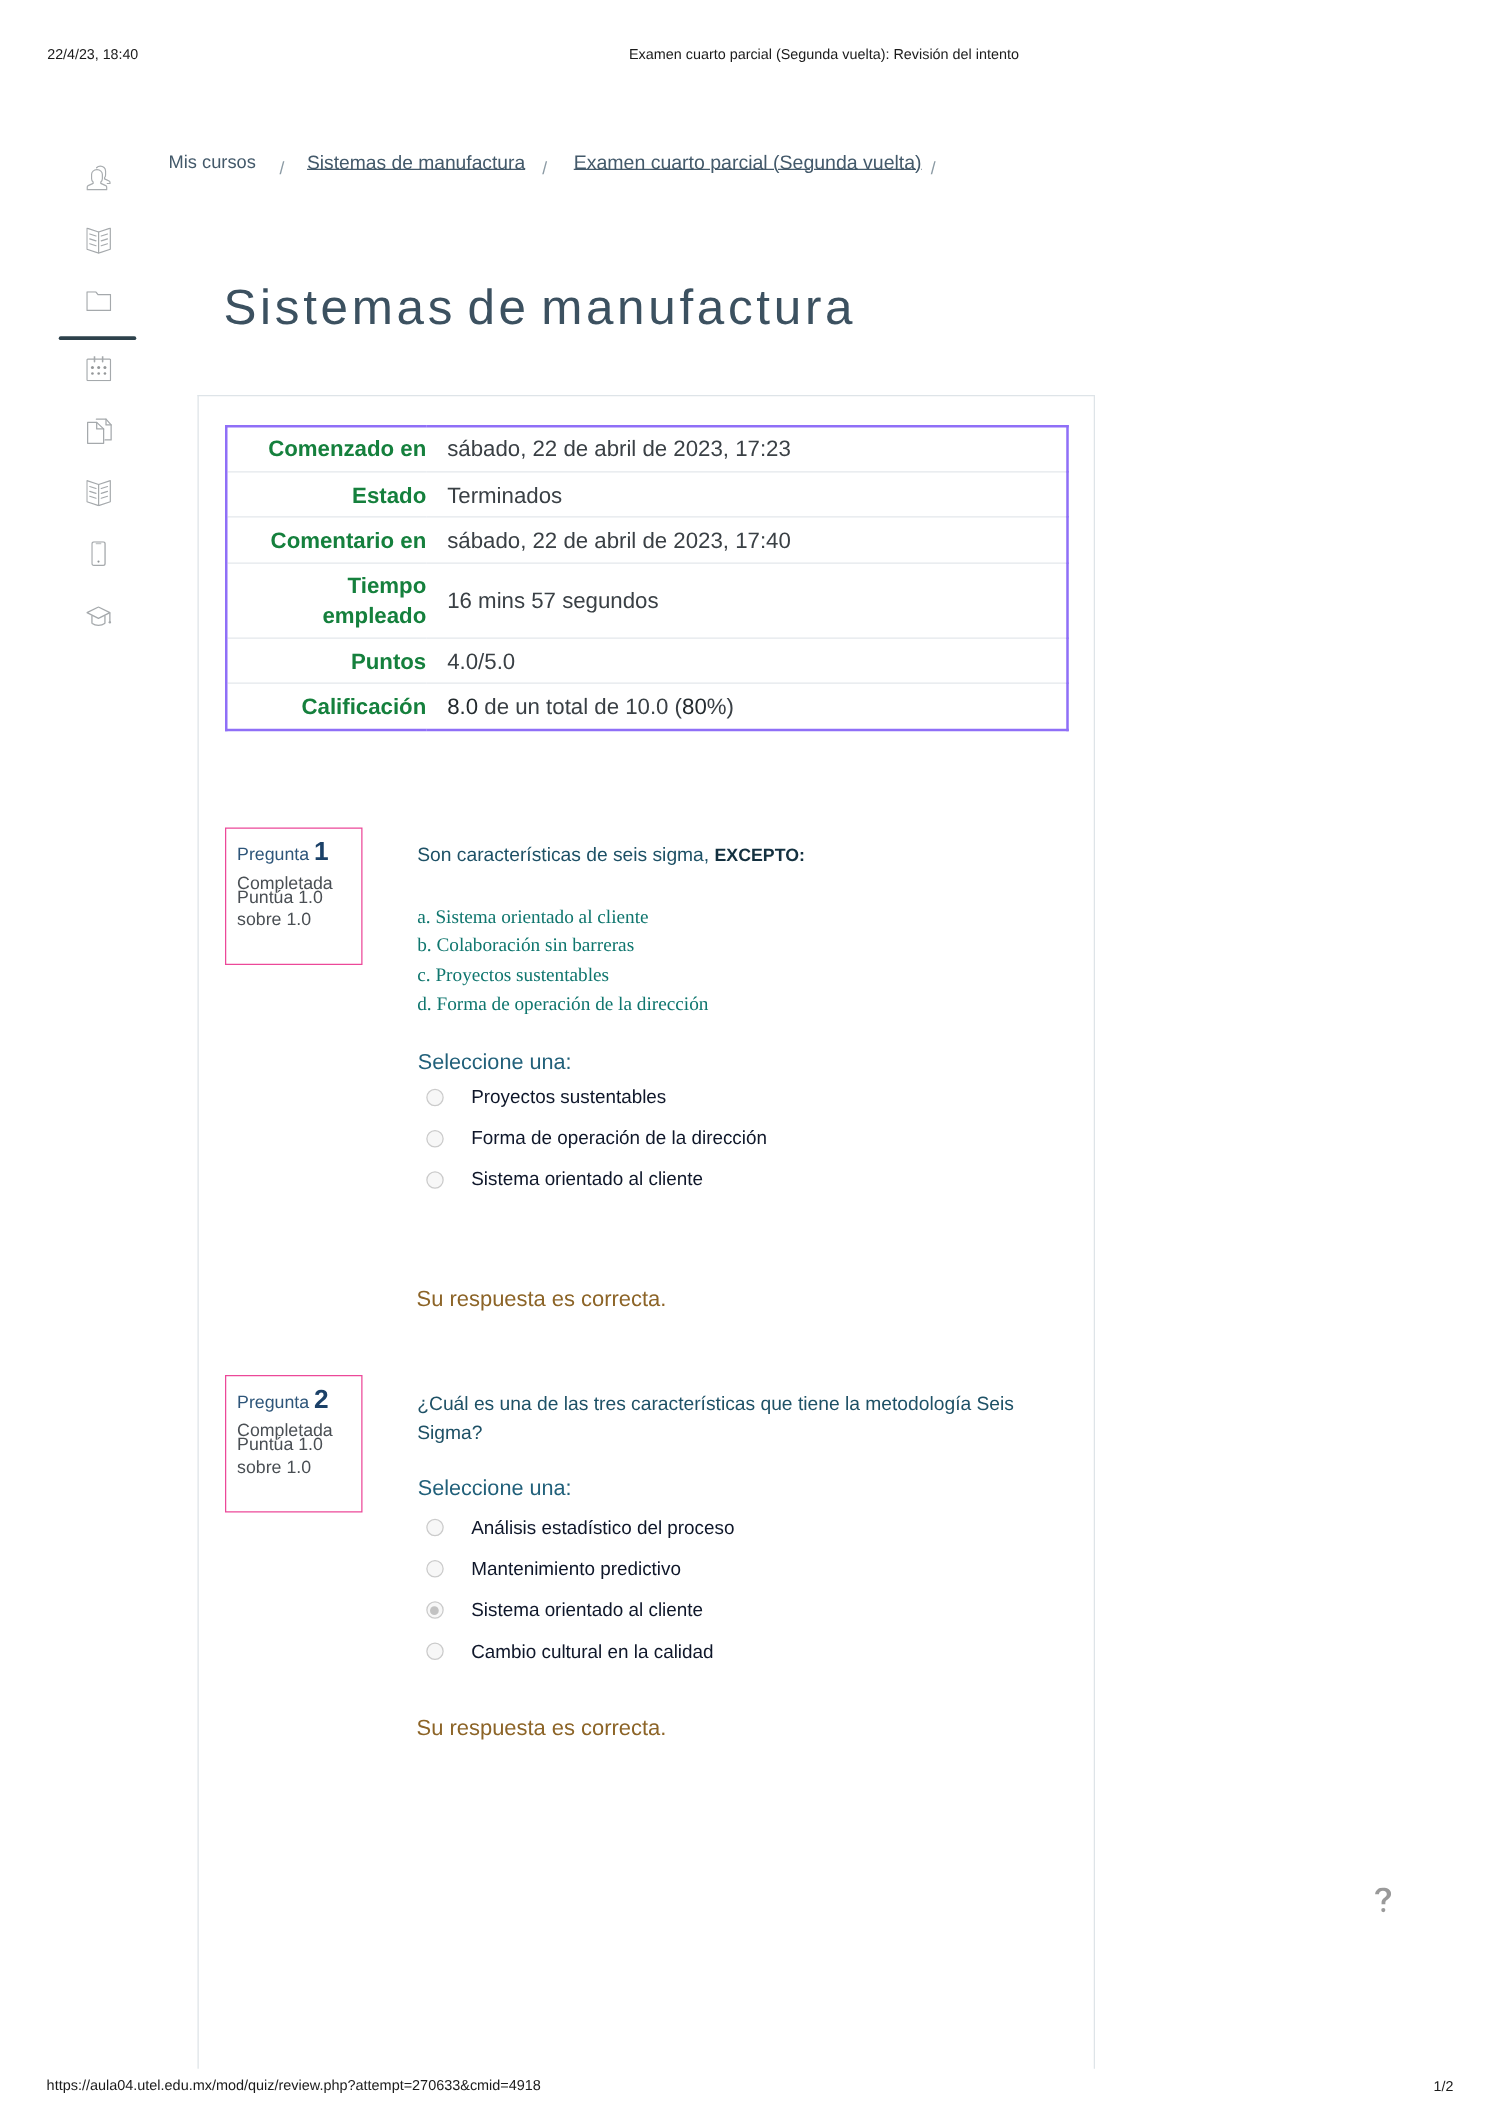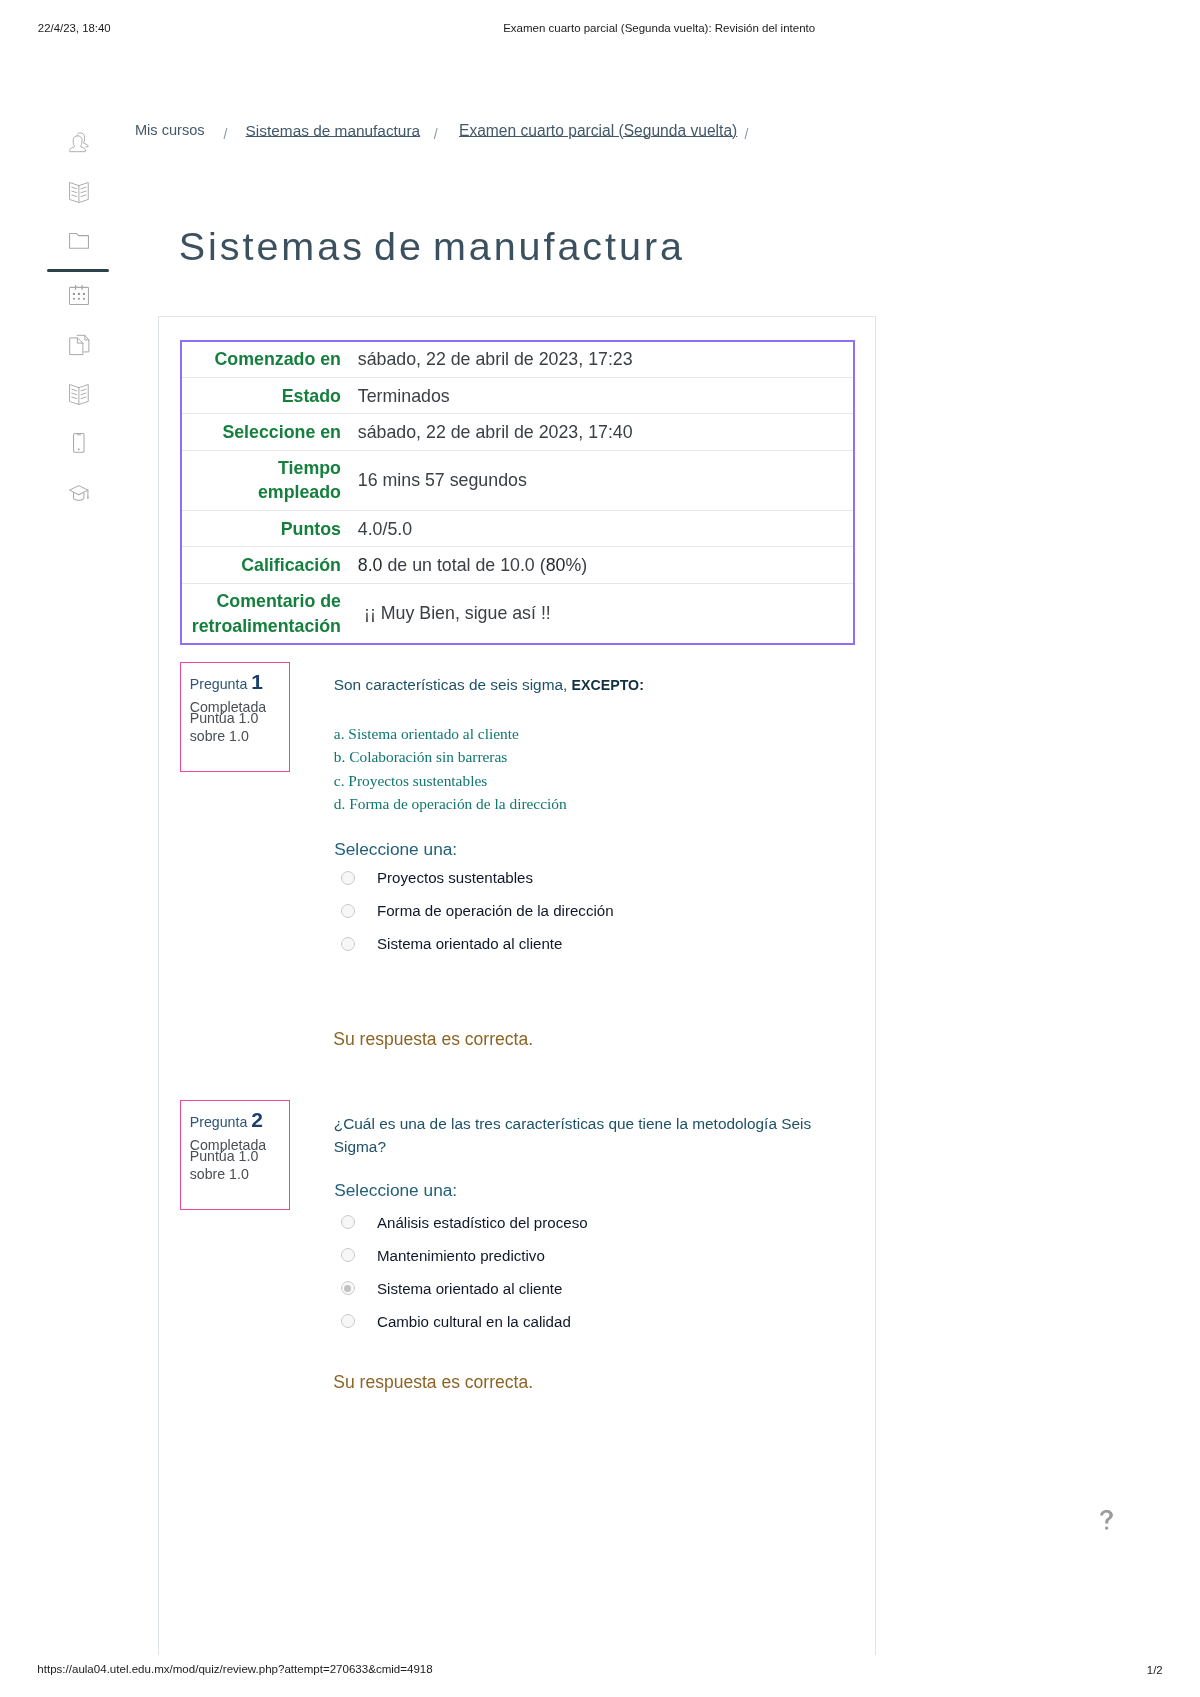--- a/index.html
+++ b/index.html
@@ -3,21 +3,21 @@
 <meta charset="utf-8">
 <title>Examen cuarto parcial (Segunda vuelta): Revisión del intento</title>
 <style>
   html,body{margin:0;padding:0;}
   body{
     width:1200px;height:1697px;background:#ffffff;
     font-family:"Liberation Sans",sans-serif;
     -webkit-font-smoothing:antialiased;
     position:relative;overflow:hidden;
   }
-  .print-head{position:absolute;top:0;left:0;width:1056px;height:56px;}
+  .print-head{position:absolute;top:16px;left:0;width:1056px;height:56px;}
   .ph-date{position:absolute;left:37.8px;top:20.7px;font-size:11.4px;color:#1b1b1b;line-height:14px;}
   .ph-title{position:absolute;left:503.2px;top:20.7px;font-size:11.5px;color:#1b1b1b;line-height:14px;}
   .print-foot{position:absolute;top:0;left:0;width:1200px;height:1697px;}
   .pf-url{position:absolute;left:37.3px;top:1662px;font-size:11.55px;color:#1b1b1b;line-height:14px;}
   .pf-page{position:absolute;right:37.3px;top:1662.5px;font-size:11.4px;color:#1b1b1b;line-height:14px;}
 
   
   .rail{position:absolute;left:0;top:0;width:130px;height:540px;}
   .rail-item{position:absolute;left:68.8px;width:20px;height:20px;}
   .rail-item svg{display:block;}
@@ -185,38 +185,34 @@
     <tbody>
       <tr>
         <th>Comenzado en</th>
         <td>sábado, 22 de abril de 2023, 17:23</td>
       </tr>
       <tr>
         <th>Estado</th>
         <td>Terminados</td>
       </tr>
       <tr>
-        <th>Seleccione en</th>
+        <th>Comentario en</th>
         <td>sábado, 22 de abril de 2023, 17:40</td>
       </tr>
       <tr>
         <th class="wrap2"><span>Tiempo</span><br><span>empleado</span></th>
         <td>16 mins 57 segundos</td>
       </tr>
       <tr>
         <th>Puntos</th>
         <td>4.0/5.0</td>
       </tr>
       <tr>
         <th>Calificación</th>
         <td><b>8.0</b><span> de un total de 10.0 (</span><b>80</b><span>%)</span></td>
-      </tr>
-      <tr>
-        <th class="wrap2"><span>Comentario de</span><br><span>retroalimentación</span></th>
-        <td class="fbk">¡¡ Muy Bien, sigue así !!</td>
       </tr>
     </tbody>
   </table>
 
   <div class="qblock" style="top:344px">
     <div class="qinfo">
       <div class="qinfo-no"><span>Pregunta</span> <b>1</b></div>
       <div class="qinfo-state">Completada</div>
       <div class="qinfo-marks"><span>Puntúa 1.0</span><br><span>sobre 1.0</span></div>
     </div>

